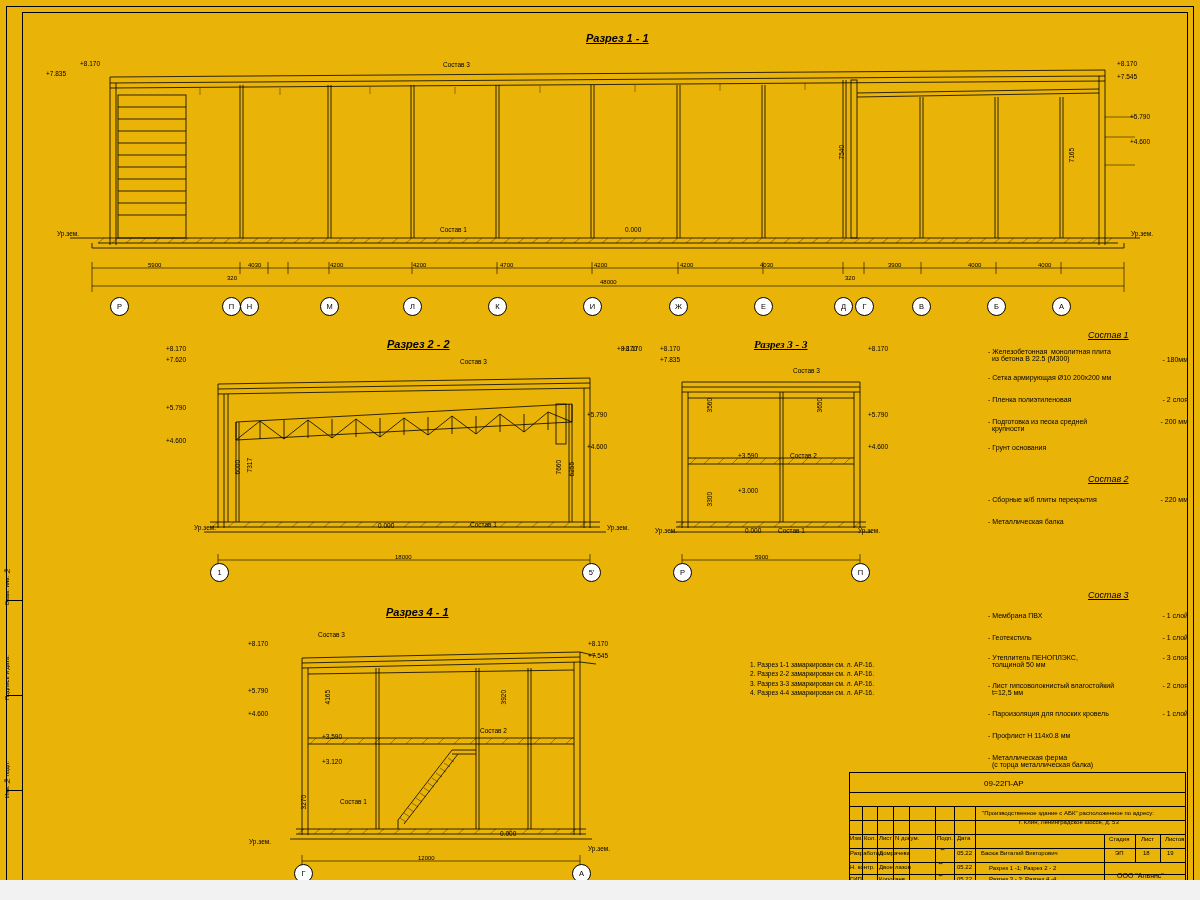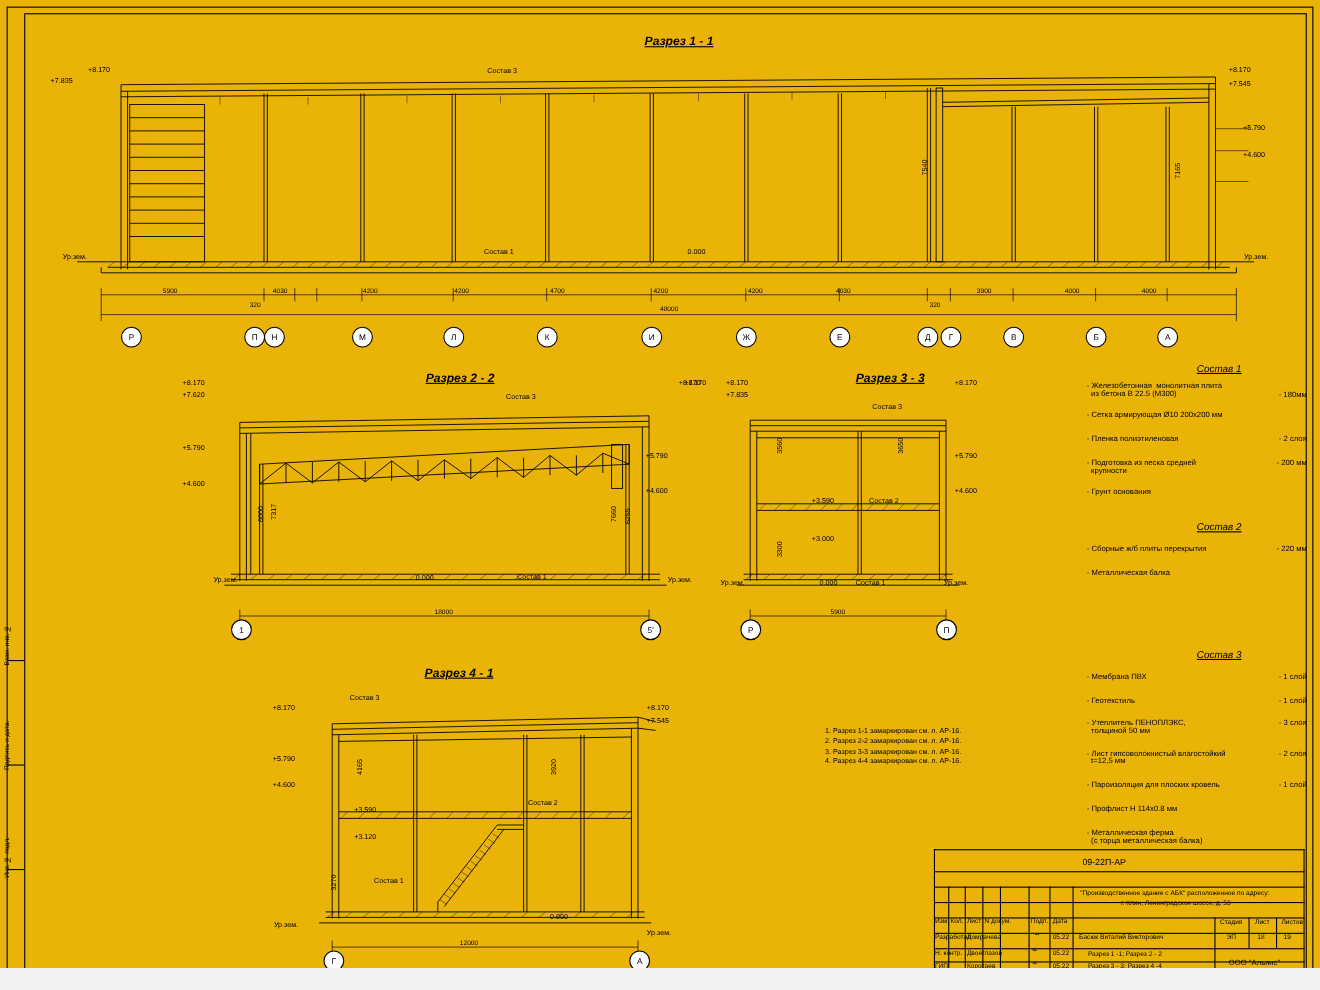--- a/index.html
+++ b/index.html
@@ -380,21 +380,21 @@
     <g stroke="#000" stroke-width="0.6">
       <line x1="28" y1="20" x2="400" y2="20"></line>
       <line x1="28" y1="14" x2="28" y2="26"></line>
       <line x1="400" y1="14" x2="400" y2="26"></line>
     </g>
   </svg>
   <div class="dim" style="left:395px;top:554px;">18000</div>
   <div class="circle" style="left:210px;top:563px;">1</div>
   <div class="circle" style="left:582px;top:563px;">5'</div>
 
-  <div class="title-u" style="left:778px;top:338px;">Разрез 3 - 3</div>
+  <div class="title-u" style="left:754px;top:338px;font-family:Liberation Serif, serif;">Разрез 3 - 3</div>
 
   <svg style="position:absolute;left:660px;top:360px;" width="230" height="200">
     <g stroke="#000" fill="none" stroke-width="0.8">
 
       <line x1="22" y1="22" x2="200" y2="22"></line>
       <line x1="22" y1="27" x2="200" y2="27"></line>
       <line x1="22" y1="32" x2="200" y2="32"></line>
 
       <line x1="22" y1="22" x2="22" y2="168"></line>
       <line x1="28" y1="32" x2="28" y2="168"></line>

